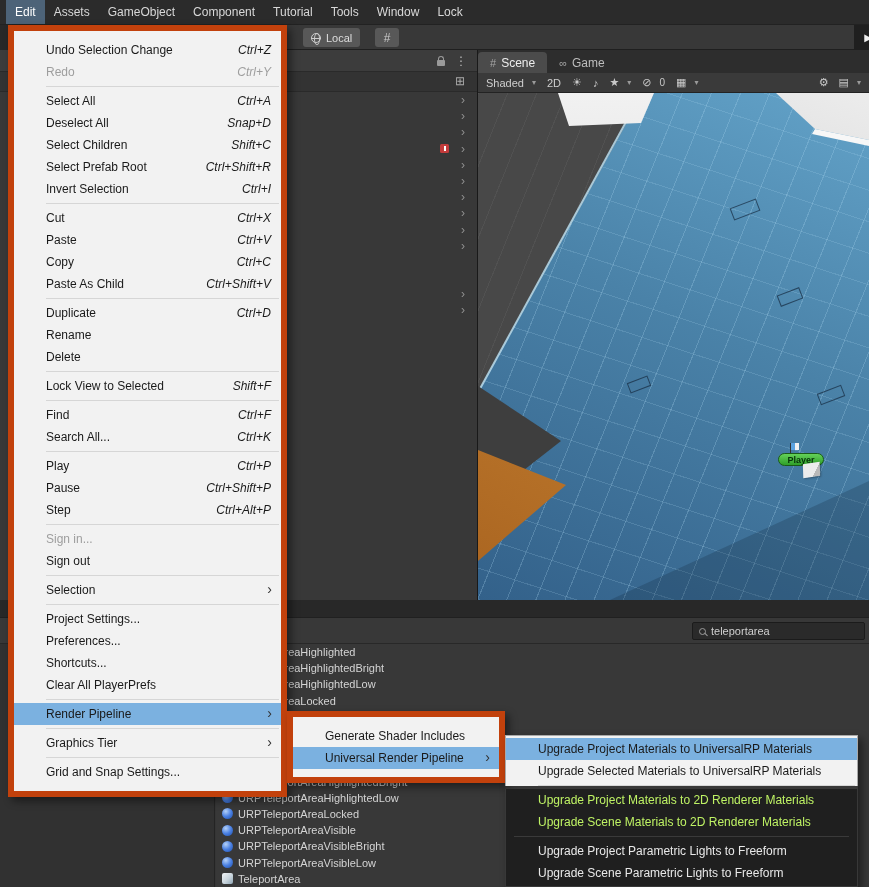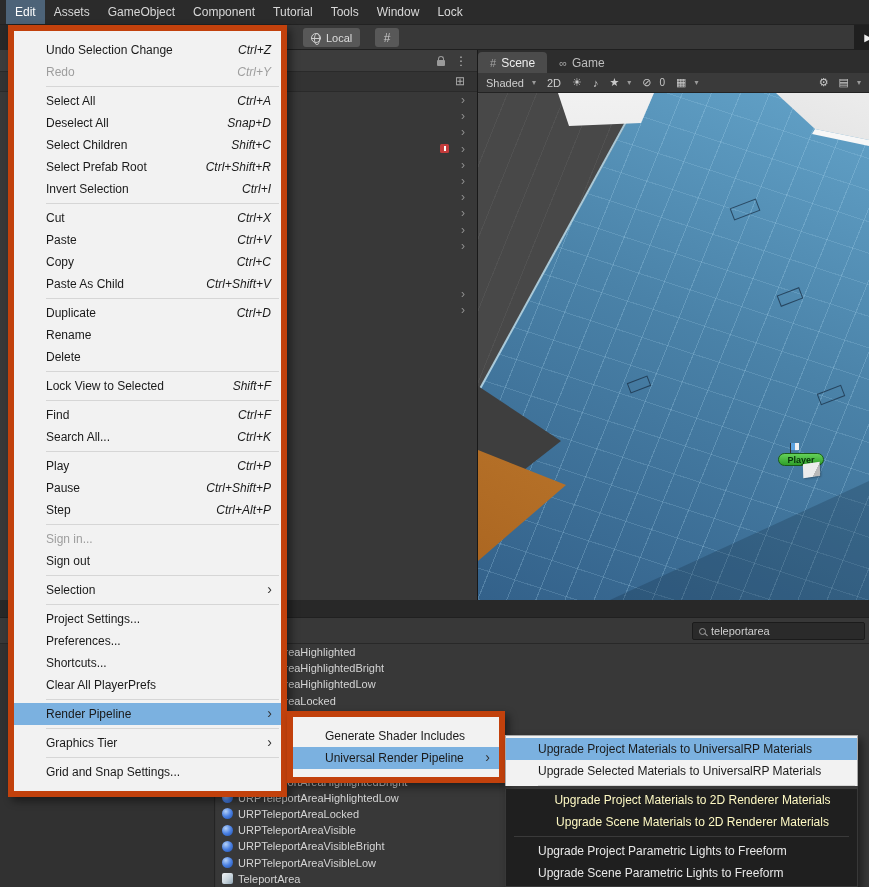--- a/index.html
+++ b/index.html
@@ -103,21 +103,21 @@
 
   
   .menu{position:absolute;font-size:12px;color:#1a1a1a;box-shadow:4px 4px 8px rgba(0,0,0,.45);}
   .menu-light{background:#f2f2f2;border:6px solid #c2410c;padding:8px 0;}
   #edit-menu{left:8px;top:25px;width:279px;z-index:50;}
   #rp-menu{left:287px;top:711px;width:218px;z-index:51;}
   #urp-menu{left:505px;top:735px;width:353px;z-index:52;}
   #urp-light{background:#f2f2f2;border:1px solid #a9a9a9;border-bottom:none;padding-top:2px;}
   #urp-dark{background:#1f1f1f;border:1px solid #383838;border-top:none;padding-bottom:2px;}
   #urp-dark .mi{color:#e8e8e8;}
-  #urp-dark .mi.dis{color:#fef9c3;text-align:center;}
+  #urp-dark .mi.dis{color:#bef264;}
   #urp-dark .msep{background:#3a3a3a;margin-left:8px;margin-right:8px;}
   .mi{height:22px;display:flex;align-items:center;padding:0 10px 0 32px;position:relative;white-space:nowrap;}
   .mi-label{flex:1;}
   .mi-short{margin-left:22px;font-style:italic;}
   .mi.dis{color:#9e9e9e;}
   .mi.hl{background:var(--menu-highlight,#7bb1e0);}
   .mi-arrow{position:absolute;right:9px;top:2px;font-size:14px;color:#333;}
   .msep{height:1px;background:#d6d6d6;margin:3px 2px 3px 32px;}
 </style>
 </head>

